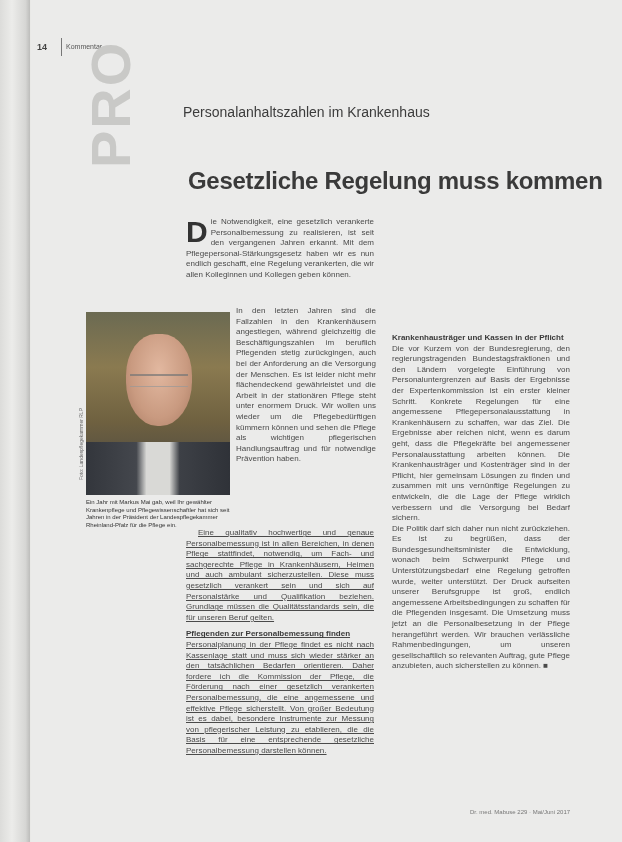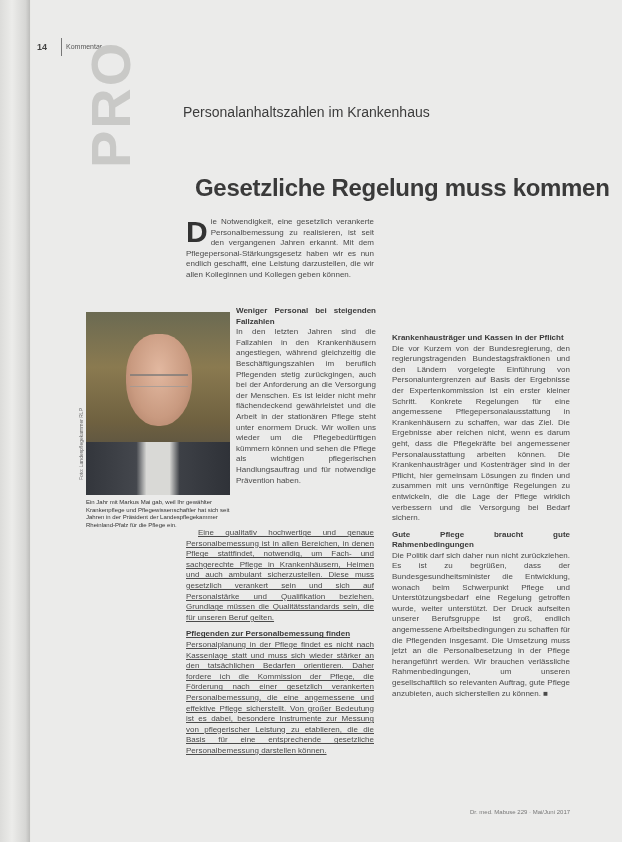--- a/index.html
+++ b/index.html
@@ -94,49 +94,47 @@
 <div class="binding-edge"></div>
 <div class="page"></div>
 
 <span class="folio">14</span>
 <span class="folio-divider"></span>
 <span class="section-label">Kommentar</span>
 
 <div class="pro-watermark">PRO</div>
 
 <div class="kicker">Personalanhaltszahlen im Krankenhaus</div>
-<h1 class="headline" style="margin:12px;">Gesetzliche Regelung muss kommen</h1>
+<h1 class="headline" style="margin:5px;">Gesetzliche Regelung muss kommen</h1>
 
 <div class="col lead-col">
   <span class="dropcap">D</span>
-  <span>ie Notwendigkeit, eine gesetzlich verankerte Personalbemessung zu realisieren, ist seit den vergangenen Jahren erkannt. Mit dem Pflegepersonal-Stärkungsgesetz haben wir es nun endlich geschafft, eine Leistung darzustellen, die wir allen Kolleginnen und Kollegen geben können.</span>
+  <span>ie Notwendigkeit, eine gesetzlich verankerte Personalbemessung zu realisieren, ist seit den vergangenen Jahren erkannt. Mit dem Pflegepersonal-Stärkungsgesetz haben wir es nun endlich geschafft, eine Regelung verankerten, die wir allen Kolleginnen und Kollegen geben können.</span>
 </div>
 
 <div class="photo">
   <div class="face"></div>
   <div class="glasses"></div>
   <div class="jacket"></div>
 </div>
 <div class="photo-credit">Foto: Landespflegekammer RLP</div>
 <div class="caption">Ein Jahr mit Markus Mai gab, weil Ihr gewählter Krankenpflege und Pflegewissenschaftler hat sich seit Jahren in der Präsident der Landespflegekammer Rheinland-Pfalz für die Pflege ein.</div>
 
 <div class="col col-mid">
-  <h3 style="margin-top:0;">Weniger Personal bei steigenden Fallzahlen</h3>
   <p>In den letzten Jahren sind die Fallzahlen in den Krankenhäusern angestiegen, während gleichzeitig die Beschäftigungszahlen im beruflich Pflegenden stetig zurückgingen, auch bei der Anforderung an die Versorgung der Menschen. Es ist leider nicht mehr flächendeckend gewährleistet und die Arbeit in der stationären Pflege steht unter enormem Druck. Wir wollen uns wieder um die Pflegebedürftigen kümmern können und sehen die Pflege als wichtigen pflegerischen Handlungsauftrag und für notwendige Prävention haben.</p>
 </div>
 
 <div class="col col-mid-wide">
   <p style="text-indent:12px;">Eine qualitativ hochwertige und genaue Personalbemessung ist in allen Bereichen, in denen Pflege stattfindet, notwendig, um Fach- und sachgerechte Pflege in Krankenhäusern, Heimen und auch ambulant sicherzustellen. Diese muss gesetzlich verankert sein und sich auf Personalstärke und Qualifikation beziehen. Grundlage müssen die Qualitätsstandards sein, die für unseren Beruf gelten.</p>
   <h3>Pflegenden zur Personalbemessung finden</h3>
   <p>Personalplanung in der Pflege findet es nicht nach Kassenlage statt und muss sich wieder stärker an den tatsächlichen Bedarfen orientieren. Daher fordere ich die Kommission der Pflege, die Förderung nach einer gesetzlich verankerten Personalbemessung, die eine angemessene und effektive Pflege sicherstellt. Von großer Bedeutung ist es dabei, besondere Instrumente zur Messung von pflegerischer Leistung zu etablieren, die die Basis für eine entsprechende gesetzliche Personalbemessung darstellen können.</p>
 </div>
 
 <div class="col col-right">
   <h3 style="margin-top:118px;">Krankenhausträger und Kassen in der Pflicht</h3>
   <p>Die vor Kurzem von der Bundesregierung, den regierungstragenden Bundestagsfraktionen und den Ländern vorgelegte Einführung von Personaluntergrenzen auf Basis der Ergebnisse der Expertenkommission ist ein erster kleiner Schritt. Konkrete Regelungen für eine angemessene Pflegepersonalausstattung in Krankenhäusern zu schaffen, war das Ziel. Die Ergebnisse aber reichen nicht, wenn es darum geht, dass die Pflegekräfte bei angemessener Personalausstattung arbeiten können. Die Krankenhausträger und Kostenträger sind in der Pflicht, hier gemeinsam Lösungen zu finden und zusammen mit uns vernünftige Regelungen zu entwickeln, die die Lage der Pflege wirklich verbessern und die Versorgung bei Bedarf sichern.</p>
-  <h3>Gute Pflege braucht gute Rahmenbedingungen</h3>
   <p>
     <span>Die Politik darf sich daher nun nicht zurückziehen. Es ist zu begrüßen, dass der Bundesgesundheitsminister die Entwicklung, wonach beim Schwerpunkt Pflege und Unterstützungsbedarf eine Regelung getroffen wurde, weiter unterstützt. Der Druck aufseiten unserer Berufsgruppe ist groß, endlich angemessene Arbeitsbedingungen zu schaffen für die Pflegenden insgesamt. Die Umsetzung muss jetzt an die Personalbesetzung in der Pflege herangeführt werden. Wir brauchen verlässliche Rahmenbedingungen, um unseren gesellschaftlich so relevanten Auftrag, gute Pflege anzubieten, auch sicherstellen zu können.</span>
     <span class="end-mark">■</span>
   </p>
 </div>
 
 <div class="footer">Dr. med. Mabuse 229 · Mai/Juni 2017</div>
 
 </body></html>

